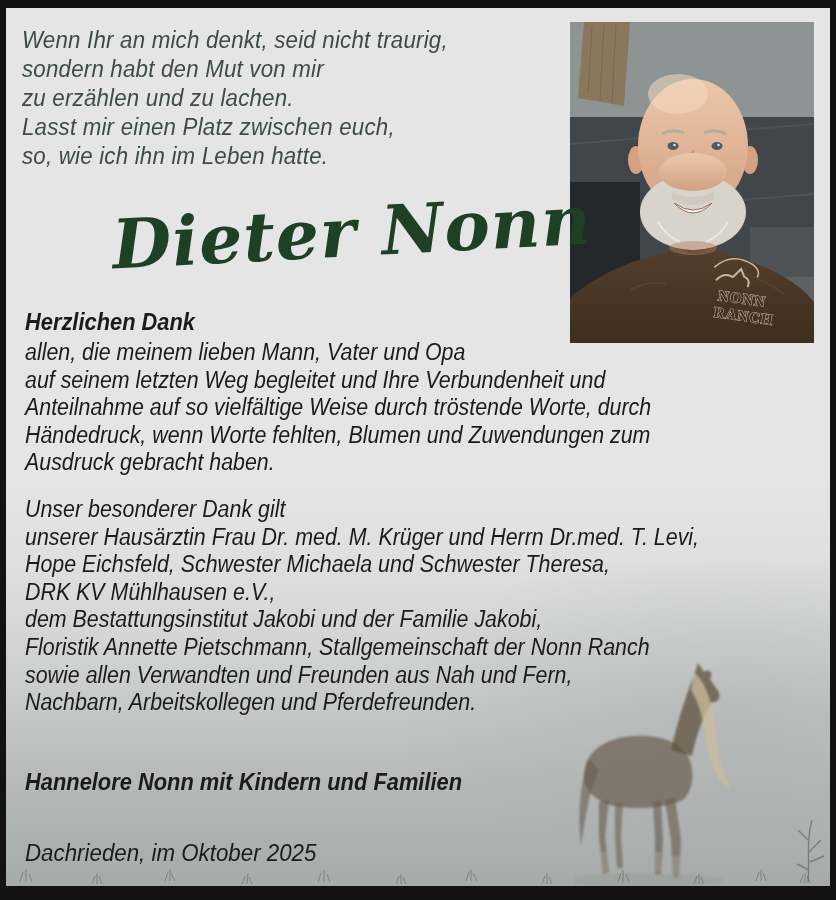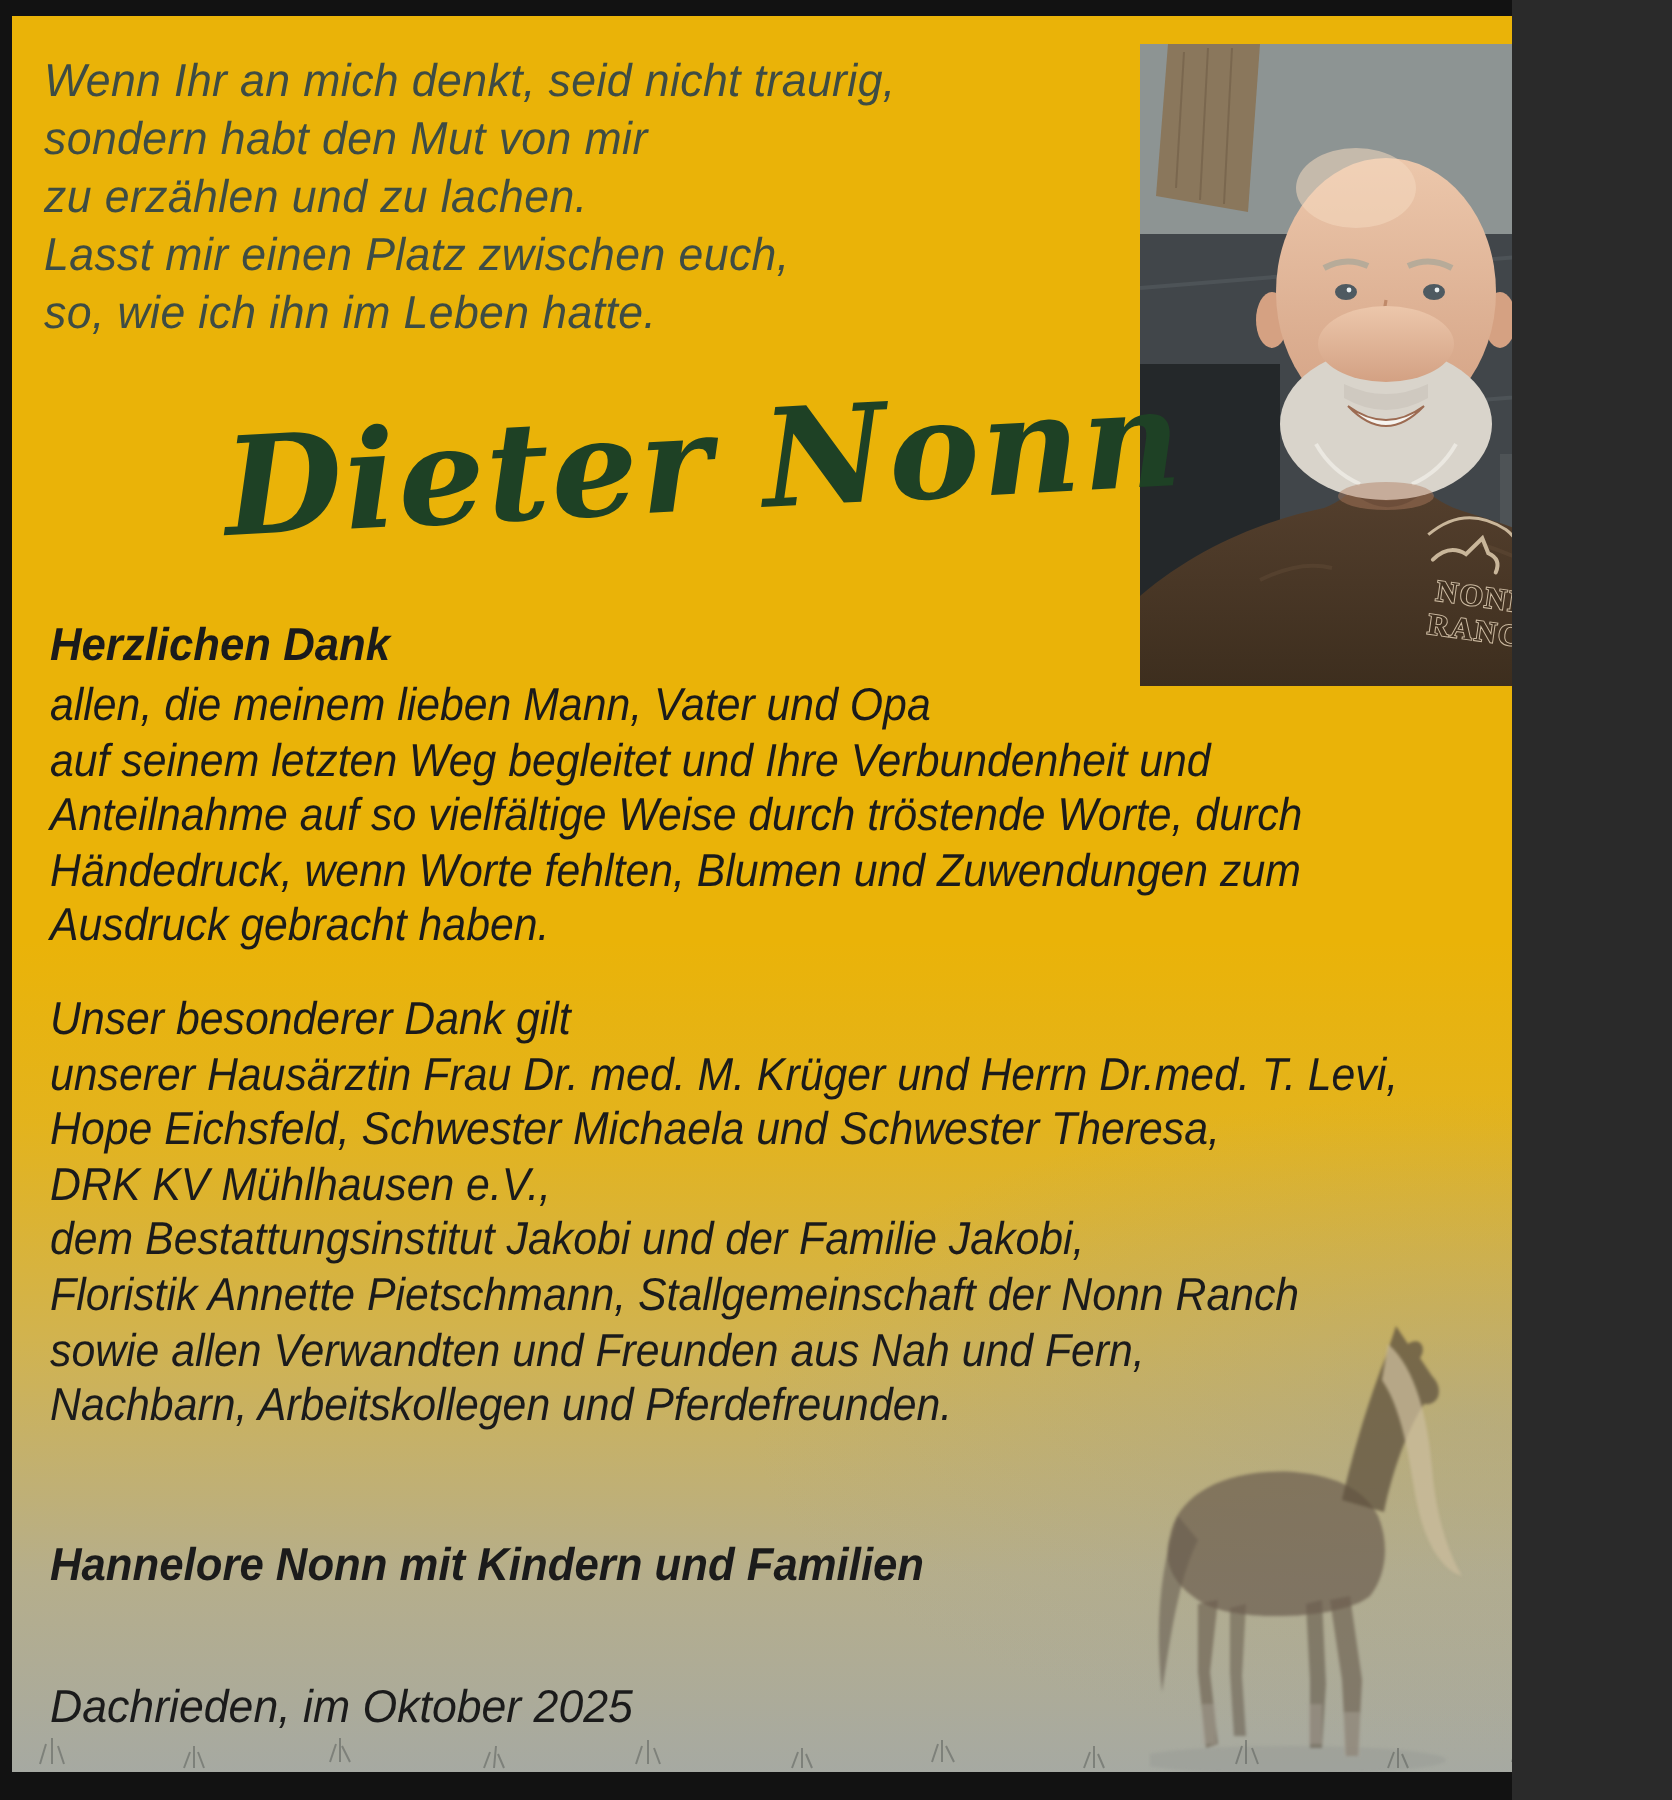--- a/index.html
+++ b/index.html
@@ -1,17 +1,17 @@
 <!DOCTYPE html>
 <html><head>
 <meta charset="utf-8">
 <style>
   html,body { margin:0; padding:0; background:#2a2a2a; }
   .page {
-    position:relative; width:756px; height:900px; background:#eab308;
+    position:relative; width:836px; height:900px; background:#e5e5e5;
     overflow:hidden; font-family:"Liberation Sans", sans-serif;
   }
   
   .frame { position:absolute; background:#121212; z-index:10; }
   .frame.top    { left:0; top:0; width:836px; height:8px; }
   .frame.left   { left:0; top:0; width:6px;  height:900px; }
   .frame.right  { left:830px; top:0; width:6px; height:900px; }
   .frame.bottom { left:0; top:886px; width:836px; height:14px; }
 
   

